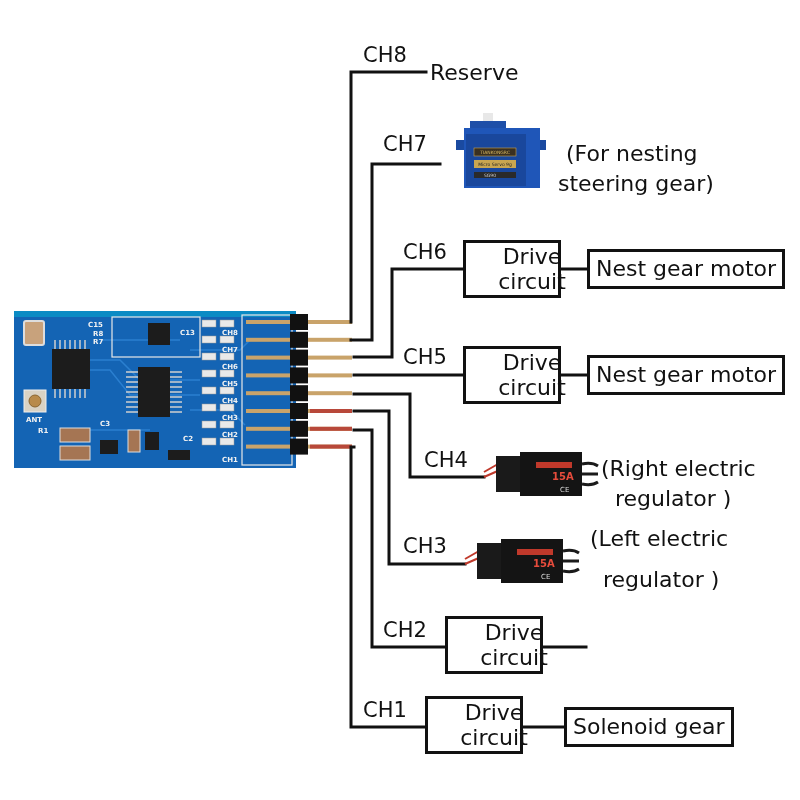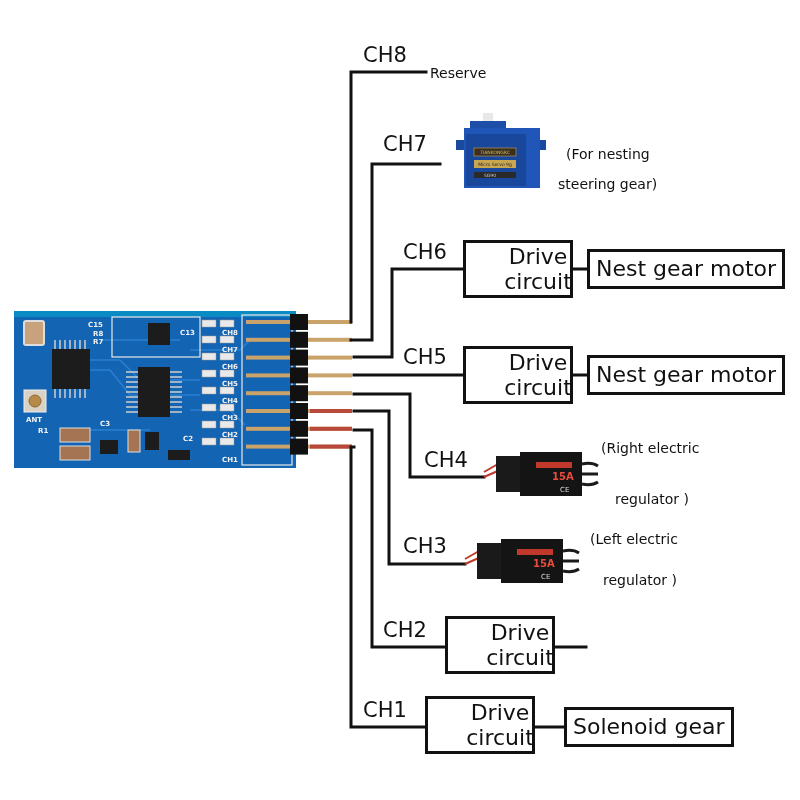--- a/index.html
+++ b/index.html
@@ -1,21 +1,21 @@
 <!DOCTYPE html>
 <html><head>
 <meta charset="utf-8">
 <style>
   html, body { margin:0; padding:0; background:#ffffff; }
   body { width:800px; height:800px; position:relative; overflow:hidden; font-family:"Liberation Sans", sans-serif; color:#111; }
   #stage { position:absolute; left:0; top:0; width:800px; height:800px; }
-  .lbl { position:absolute; font-family:"DejaVu Sans", sans-serif; font-size:14px; line-height:24px; color:#111; white-space:nowrap; }
+  .lbl { position:absolute; font-family:"DejaVu Sans", sans-serif; font-size:22px; line-height:24px; color:#111; white-space:nowrap; }
   .ch { font-size:21px; }
   .box { position:absolute; border:3px solid #111; background:#fff; box-sizing:border-box; font-family:"DejaVu Sans", sans-serif; font-size:22px; line-height:24px; color:#111; display:flex; align-items:center; justify-content:center; text-align:center; }
-  .drive { width:110px; height:58px; flex-direction:column; line-height:25px;padding-left:40px; }
+  .drive { width:98px; height:58px; flex-direction:column; line-height:25px;padding-left:40px; }
   .drive span { display:block; }
   .load { height:40px; padding:8px 6px; white-space:nowrap; }
 </style>
 </head>
 <body>
 
 <div id="stage">
 
   <svg width="800" height="800" style="position:absolute;left:0;top:0">
 
@@ -224,21 +224,21 @@
   <div class="lbl ch" style="left:403px;top:345px">CH5</div>
   <div class="box drive" style="left:463px;top:346px">
     <span>Drive</span>
     <span>circuit</span>
   </div>
   <div class="box load" style="left:587px;top:355px">
     <span>Nest gear motor</span>
   </div>
 
   <div class="lbl ch" style="left:424px;top:448px">CH4</div>
-  <div class="lbl" style="left:601px;top:436px">(Right electric</div>
+  <div class="lbl" style="left:601px;top:457px">(Right electric</div>
   <div class="lbl" style="left:615px;top:487px">regulator )</div>
 
   <div class="lbl ch" style="left:403px;top:534px">CH3</div>
   <div class="lbl" style="left:590px;top:527px">(Left electric</div>
   <div class="lbl" style="left:603px;top:568px">regulator )</div>
 
   <div class="lbl ch" style="left:383px;top:618px">CH2</div>
   <div class="box drive" style="left:445px;top:616px">
     <span>Drive</span>
     <span>circuit</span>

